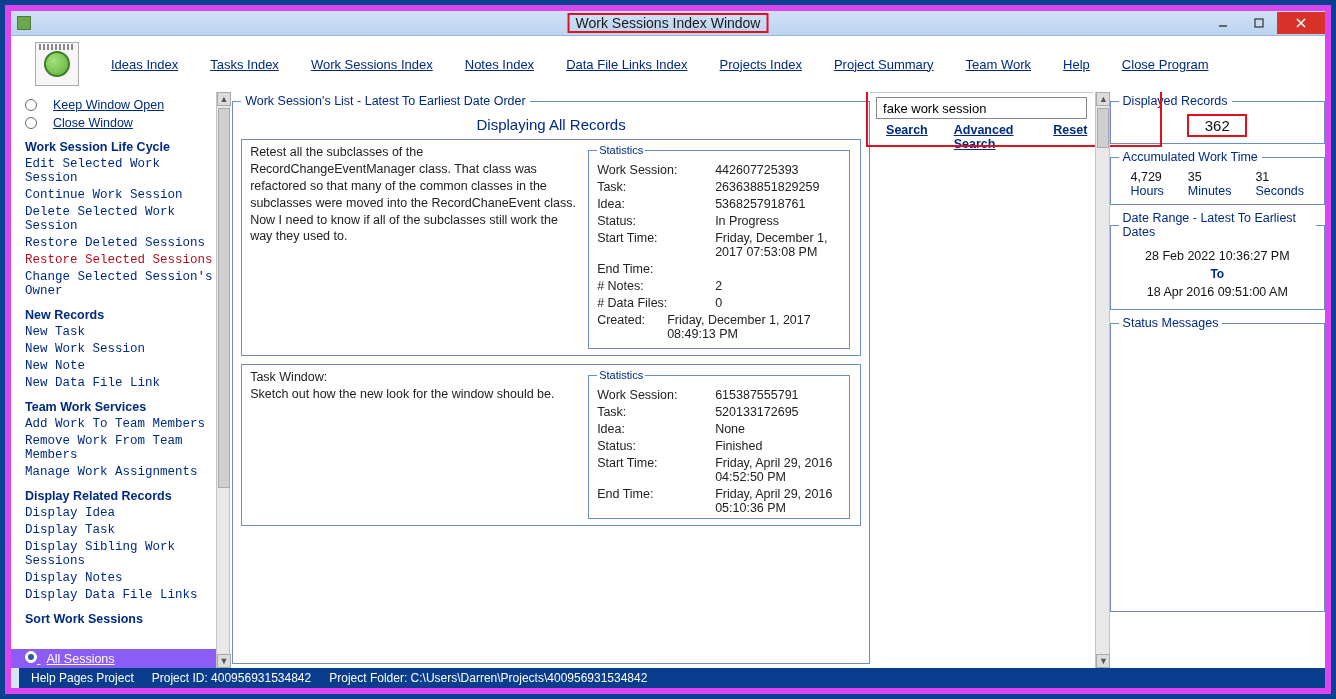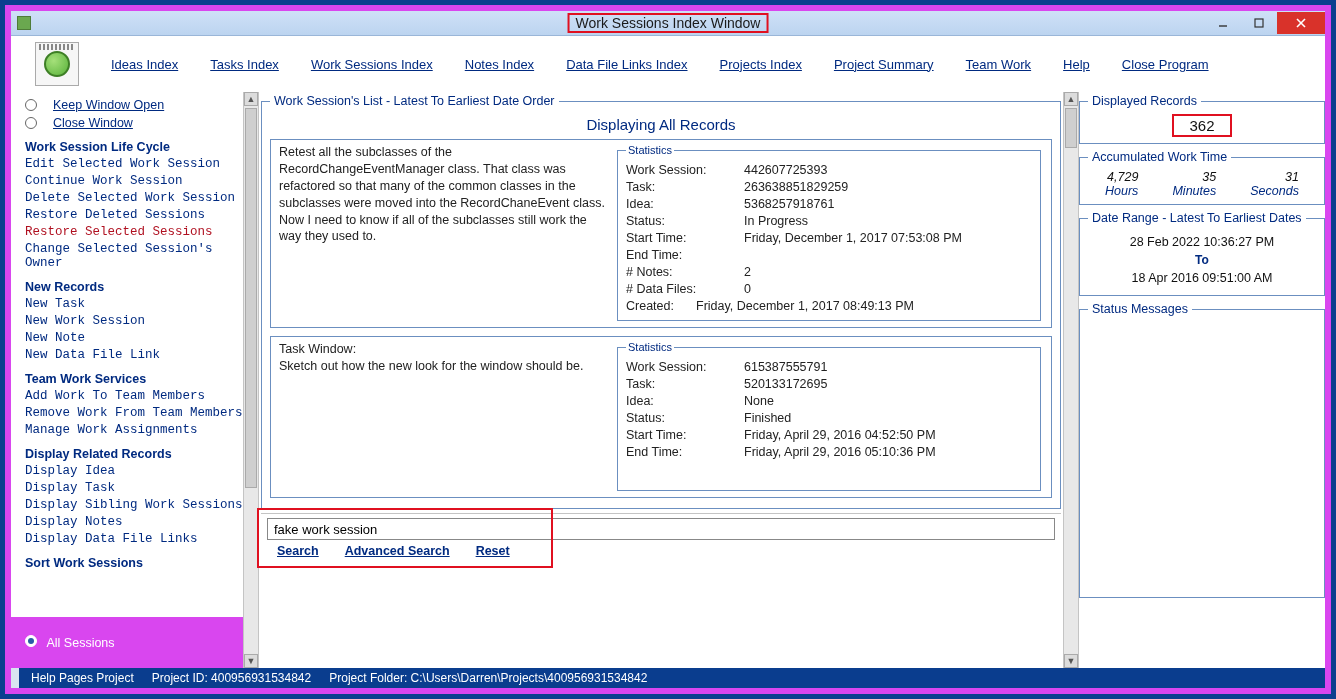--- a/index.html
+++ b/index.html
@@ -134,21 +134,21 @@
   }
   .side-label { text-decoration: underline; cursor:pointer; }
   .side-head {
     font-weight: bold; color:#002a80;
     margin: 10px 0 3px 0;
   }
   .side-item { margin: 3px 0; cursor:pointer;font-family:Liberation Mono, monospace; }
   .side-item.red { color:#b01020; }
   .side-bottom-sel {
     position:absolute; left:0; right:0; bottom:0;
-    background:#d946ef; color:#fff; padding:18px 14px;
+    background:#8b5cf6; color:#fff; padding:2px 14px;text-decoration:underline;
   }
 
   
   .center {
     flex: 1 1 auto;
     position: relative;
     display: flex;
   }
   .vscroll {
     width: 16px;
@@ -164,21 +164,21 @@
     font-size:9px; color:#555;
   }
   .vscroll .arrow.up { top:0; }
   .vscroll .arrow.dn { bottom:0; }
   .vscroll .thumb {
     position:absolute; left:1px; width:12px;
     background:#cfcfcf; border:1px solid #aaa;
   }
   .center-inner {
     flex:1 1 auto;
-    display:flex; flex-direction:column;
+    display:flex; flex-direction:row;
     padding: 0 2px;
   }
 
   fieldset.group {
     border: 1px solid #6b8fc0;
     margin: 2px 0 4px 0;
     padding: 4px 8px 6px 8px;
   }
   fieldset.group > legend {
     color:#002a80; font-size:12.5px; padding:0 4px;
@@ -235,21 +235,21 @@
     overflow:hidden;
   }
   .right fieldset { border:1px solid #6b8fc0; margin: 2px 0 6px 0; padding: 6px 8px; }
   .right legend { color:#002a80; font-size:12.5px; padding:0 4px; }
   .disp-count {
     text-align:center; font-size:15px; color:#111;
     border: 2px solid #e01020;
     width: 60px; margin: 0 auto;
     padding: 1px 0;
   }
-  .time-row { display:flex; justify-content:space-around; text-align:right; font-size:12.5px; color:#002a80;font-style:italic; }
+  .time-row { display:flex; justify-content:space-around; text-align:left; font-size:12.5px; color:#002a80; }
   .time-row .col .val { color:#111; }
   .dr-line { text-align:center; font-size:12.5px; margin:4px 0; color:#111; }
   .dr-to { text-align:center; font-weight:bold; color:#002a80; }
   fieldset.status-msg { height: 296px; }
 
   
   .statusbar {
     position:absolute; left:8px; right:0; bottom:0;
     height:20px;
     background:#0a3d8e;

